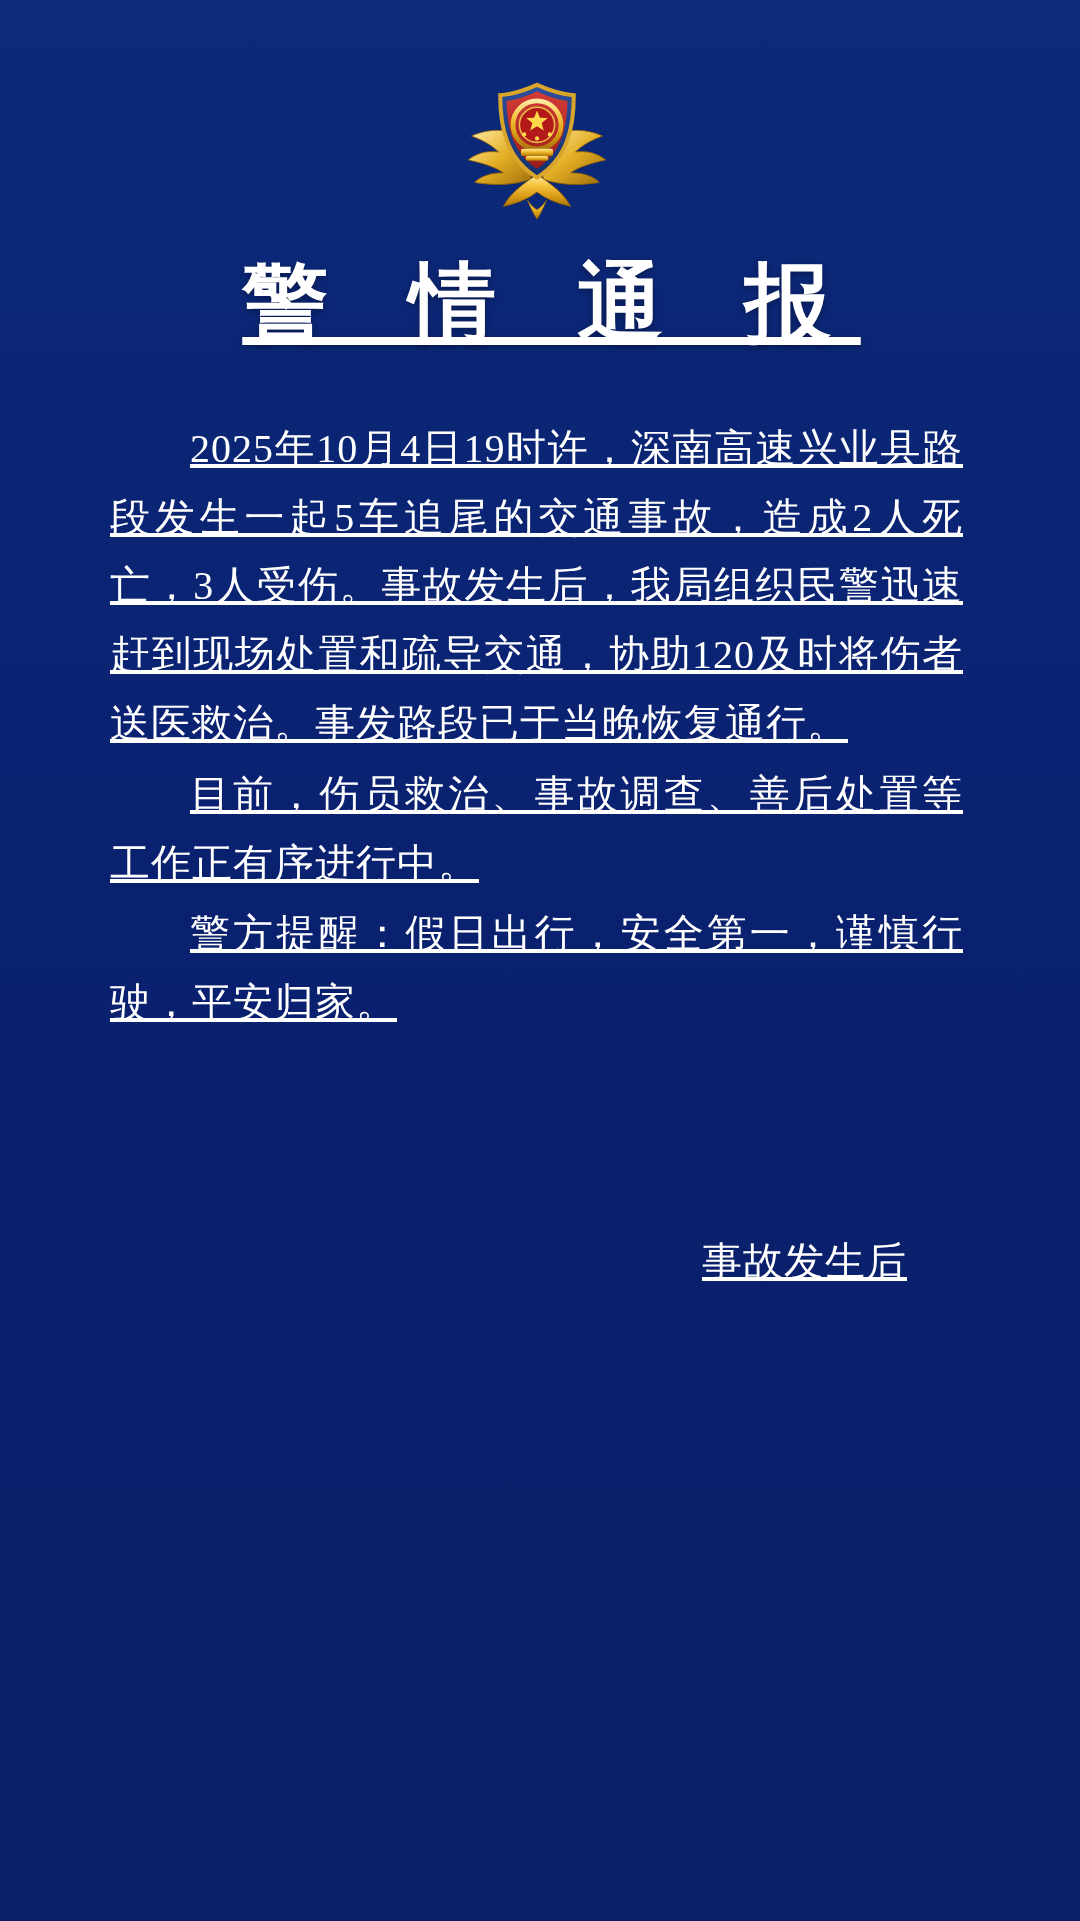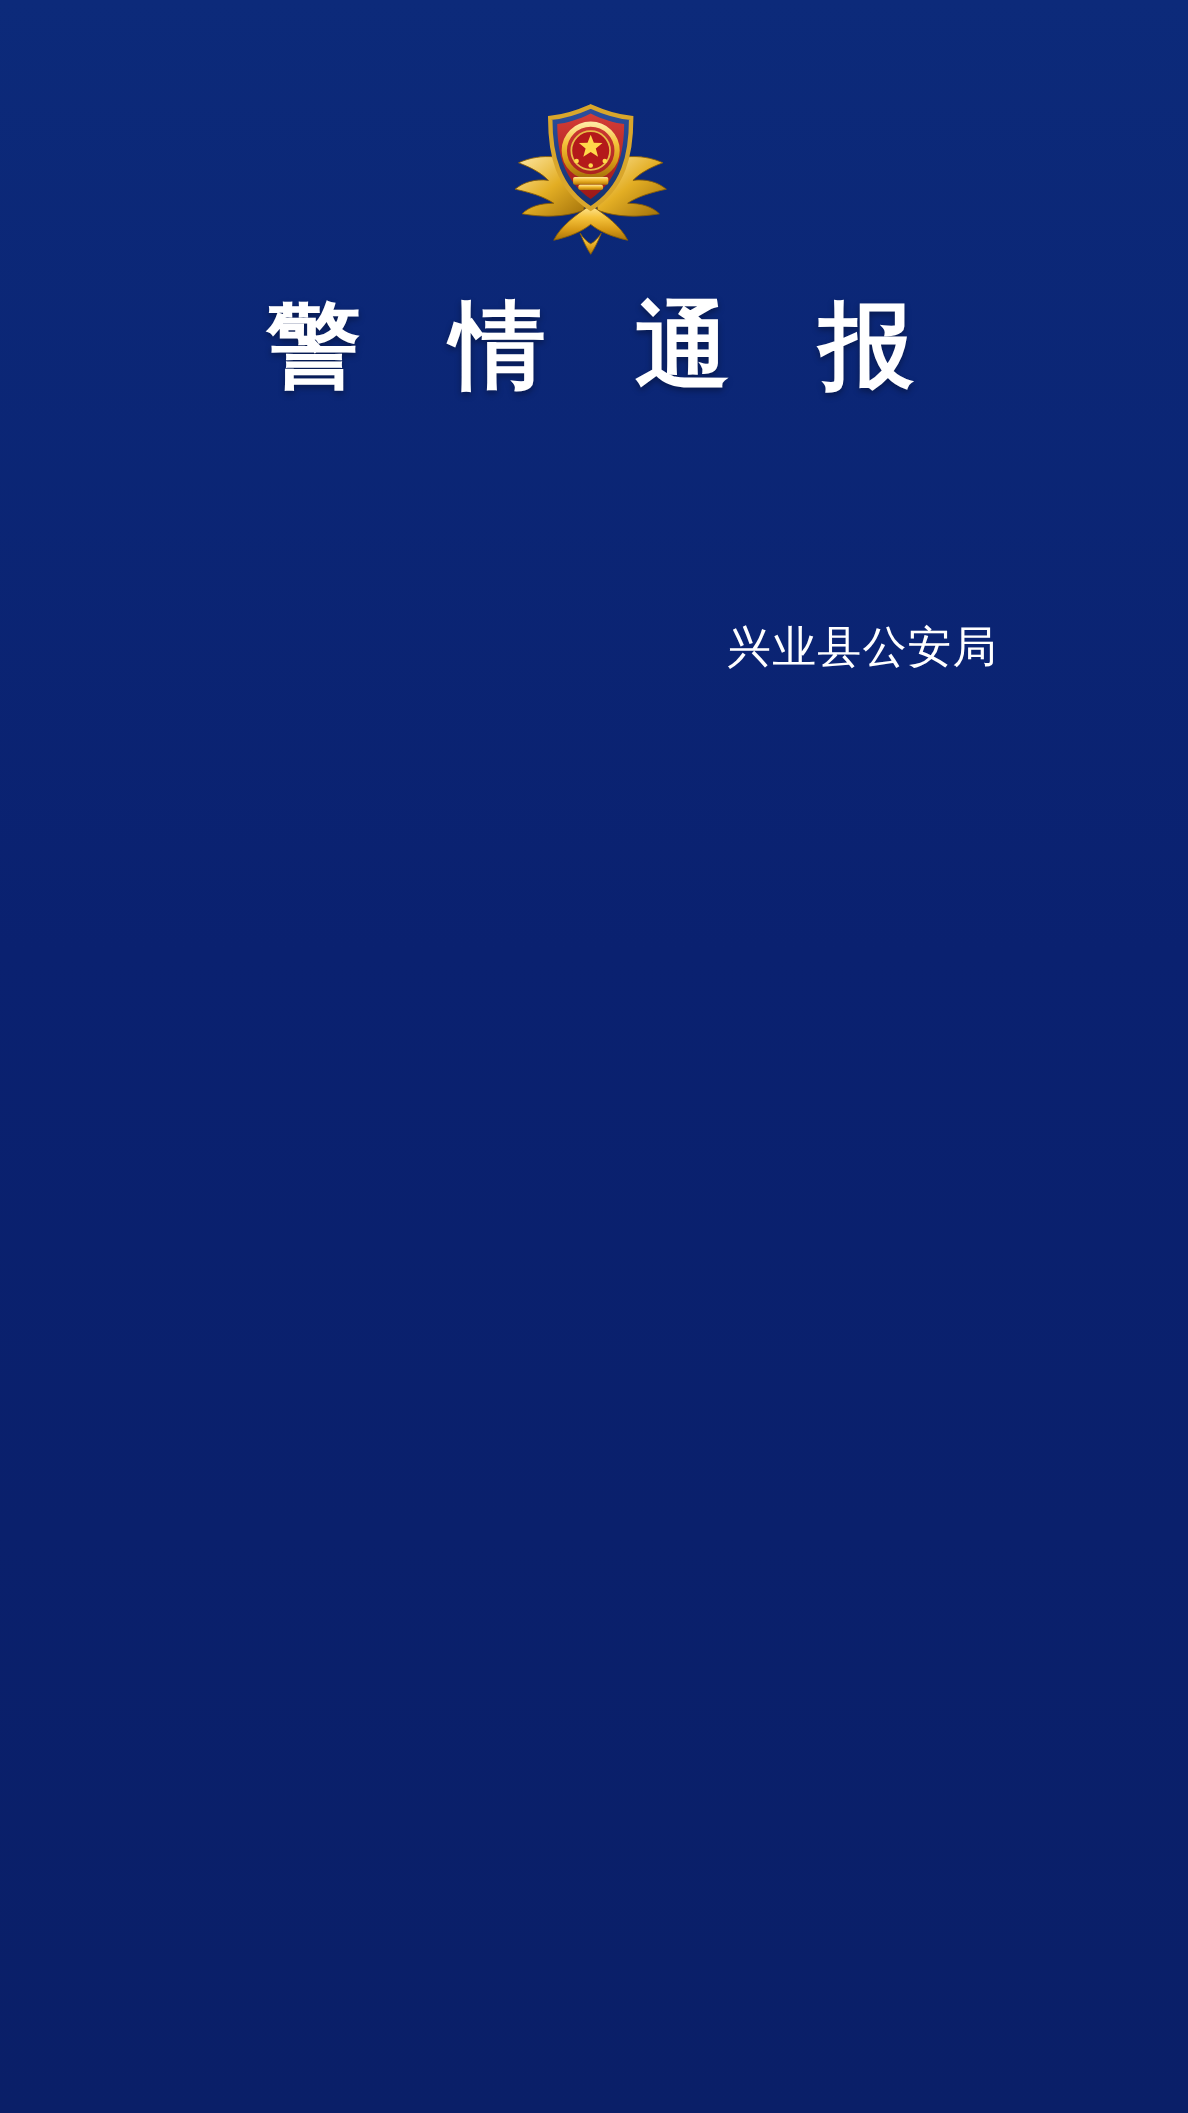--- a/index.html
+++ b/index.html
@@ -14,22 +14,23 @@
     font-family: "Liberation Serif", "DejaVu Serif", serif;
     color: #ffffff;
     overflow: hidden;
     position: relative;
   }
 
   .page {
     width: 1073px;
     height: 1921px;
     box-sizing: border-box;
-    padding: 12px 110px;
+    padding: 0 110px;
     position: relative;
+    text-decoration: underline;
   }
 
   
   .emblem-wrap {
     padding-top: 72px;
     display: flex;
     justify-content: center;
     align-items: flex-start;
   }
   .emblem {
@@ -145,18 +146,23 @@
         </g>
 
         <rect x="80" y="96" width="40" height="9" rx="2" fill="url(#gold)"></rect>
         <rect x="86" y="105" width="28" height="6" rx="2" fill="url(#gold)"></rect>
       </svg>
     </span>
   </div>
 
   <h1 class="title">警 情 通 报</h1>
 
+  <div class="body-text">
+    <p>2025年10月4日19时许，深南高速兴业县路段发生一起5车追尾的交通事故，造成2人死亡，3人受伤。事故发生后，我局组织民警迅速赶到现场处置和疏导交通，协助120及时将伤者送医救治。事发路段已于当晚恢复通行。</p>
+    <p>目前，伤员救治、事故调查、善后处置等工作正有序进行中。</p>
+    <p>警方提醒：假日出行，安全第一，谨慎行驶，平安归家。</p>
+  </div>
 
   <div class="signature">
-    <div>兴业县公安局</div>
+    <div>事故发生后</div>
   </div>
 
 </div>
 
 </body></html>

